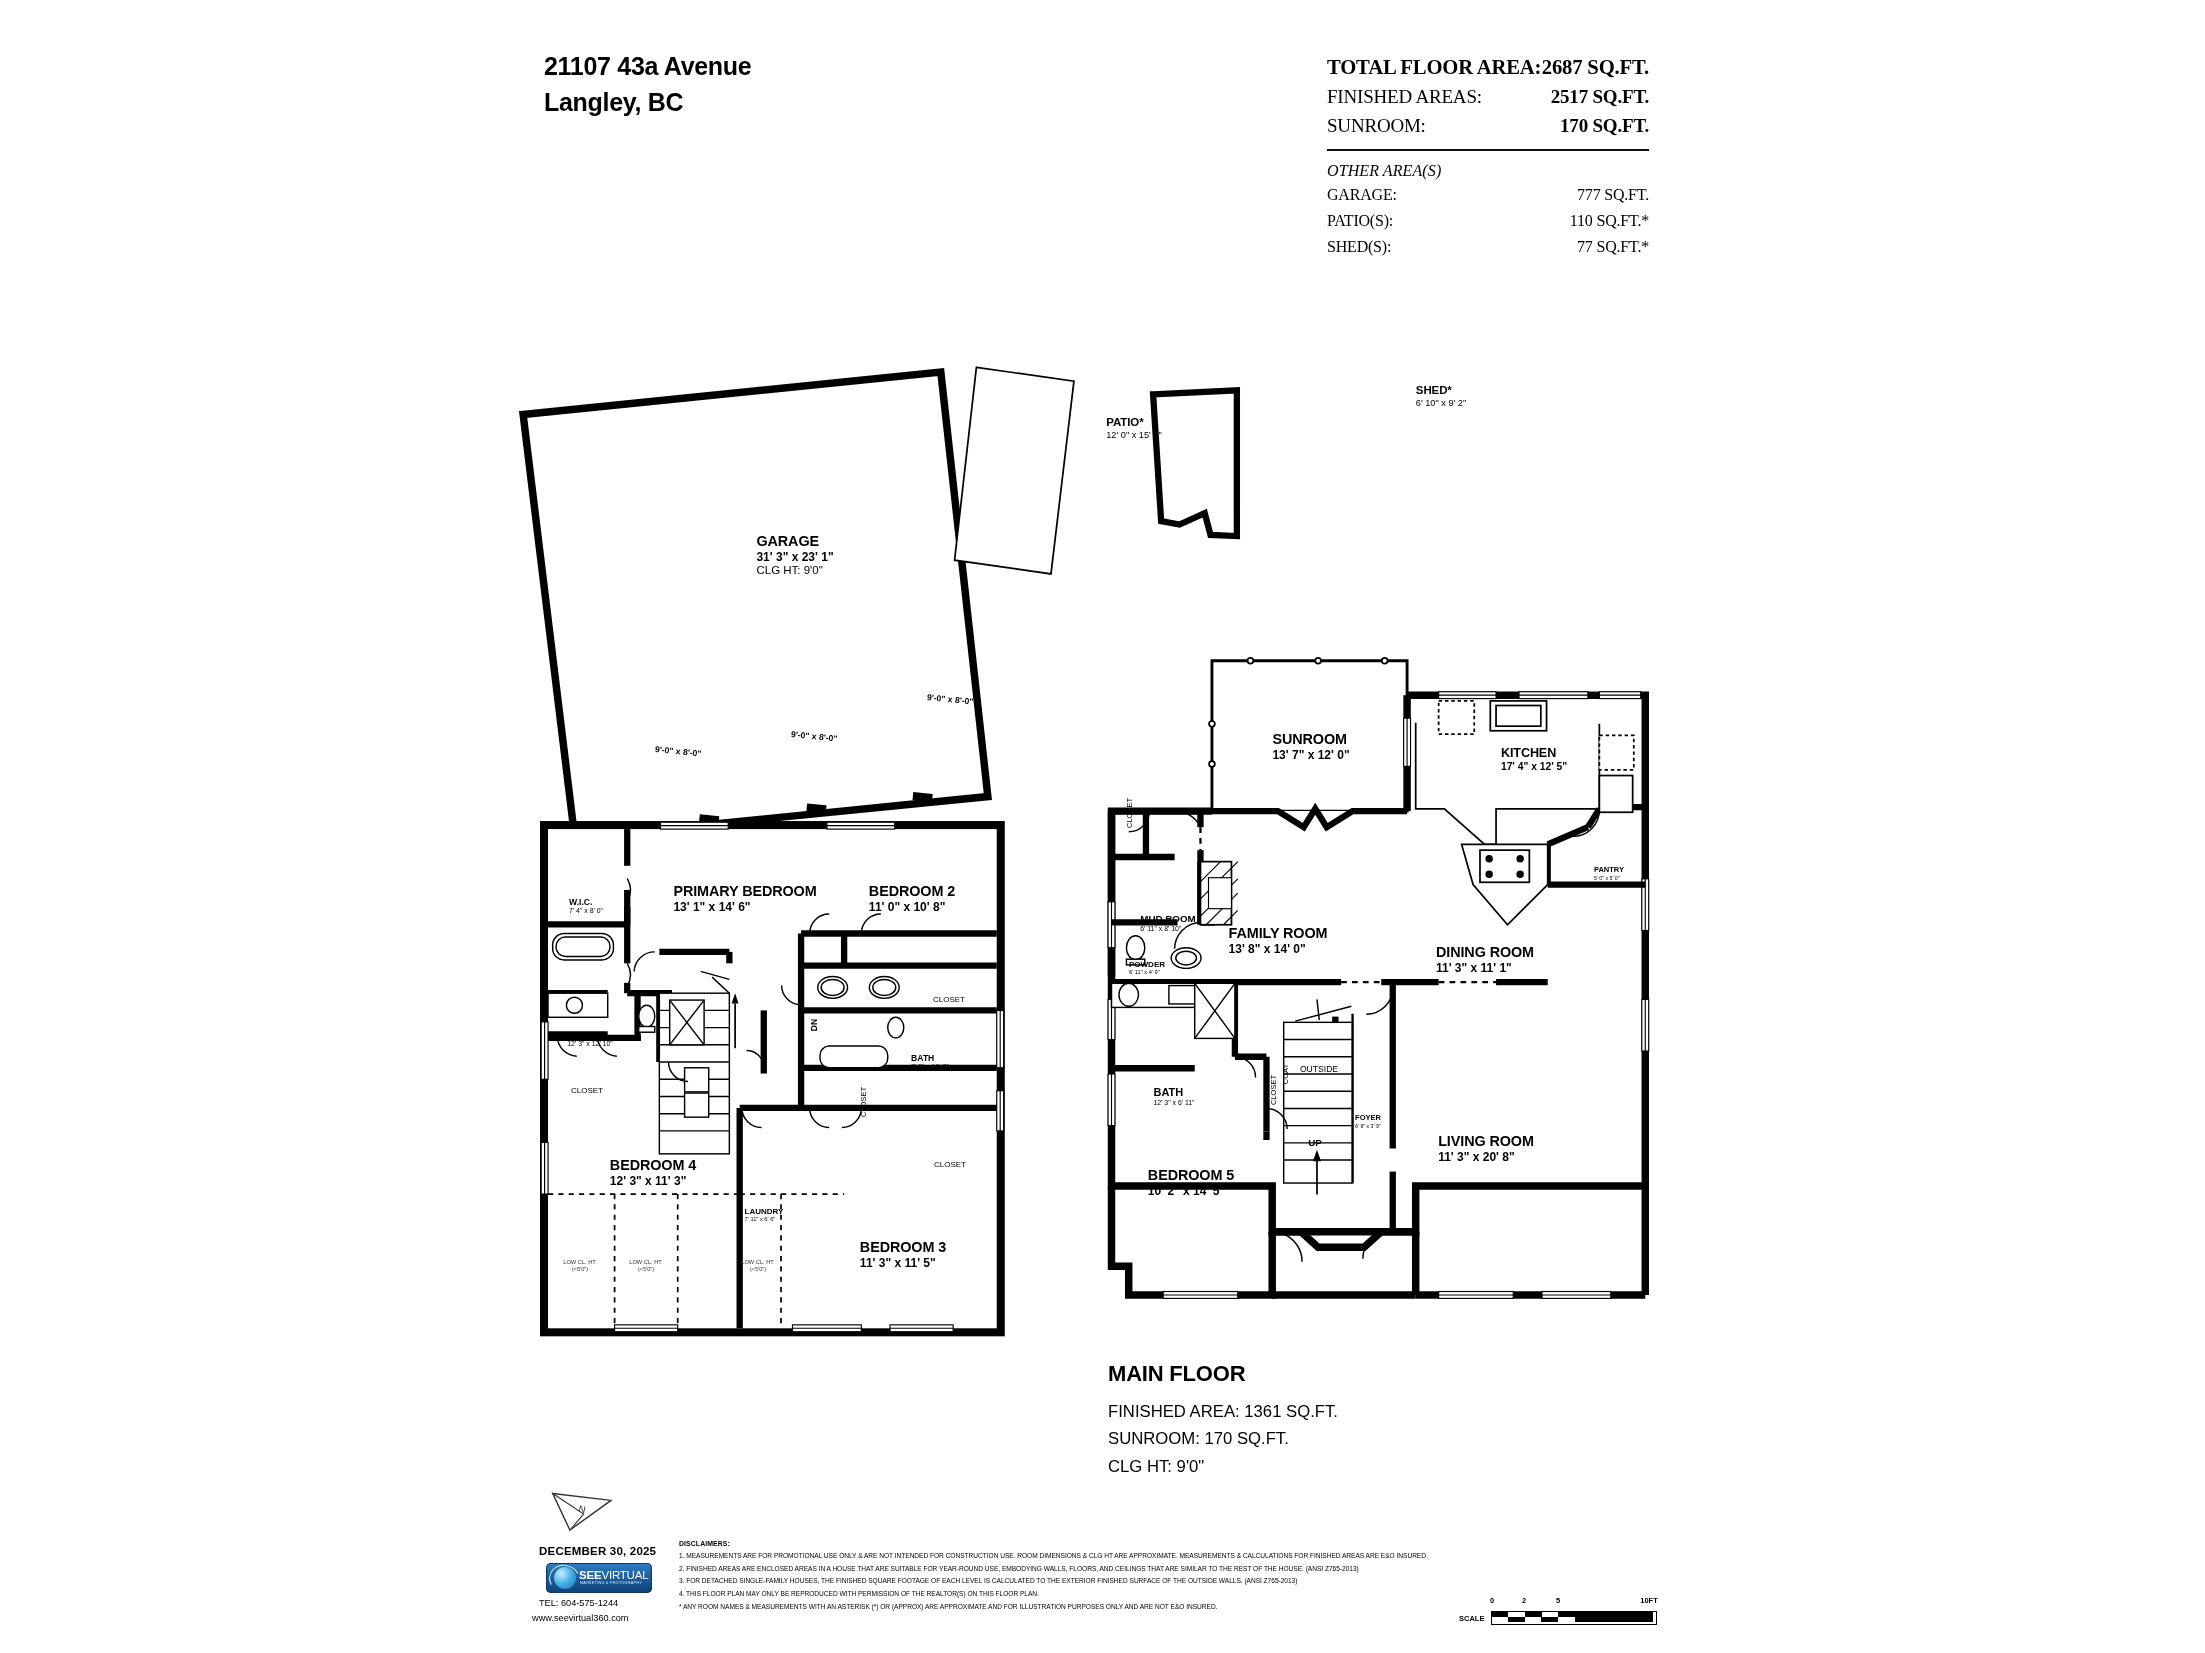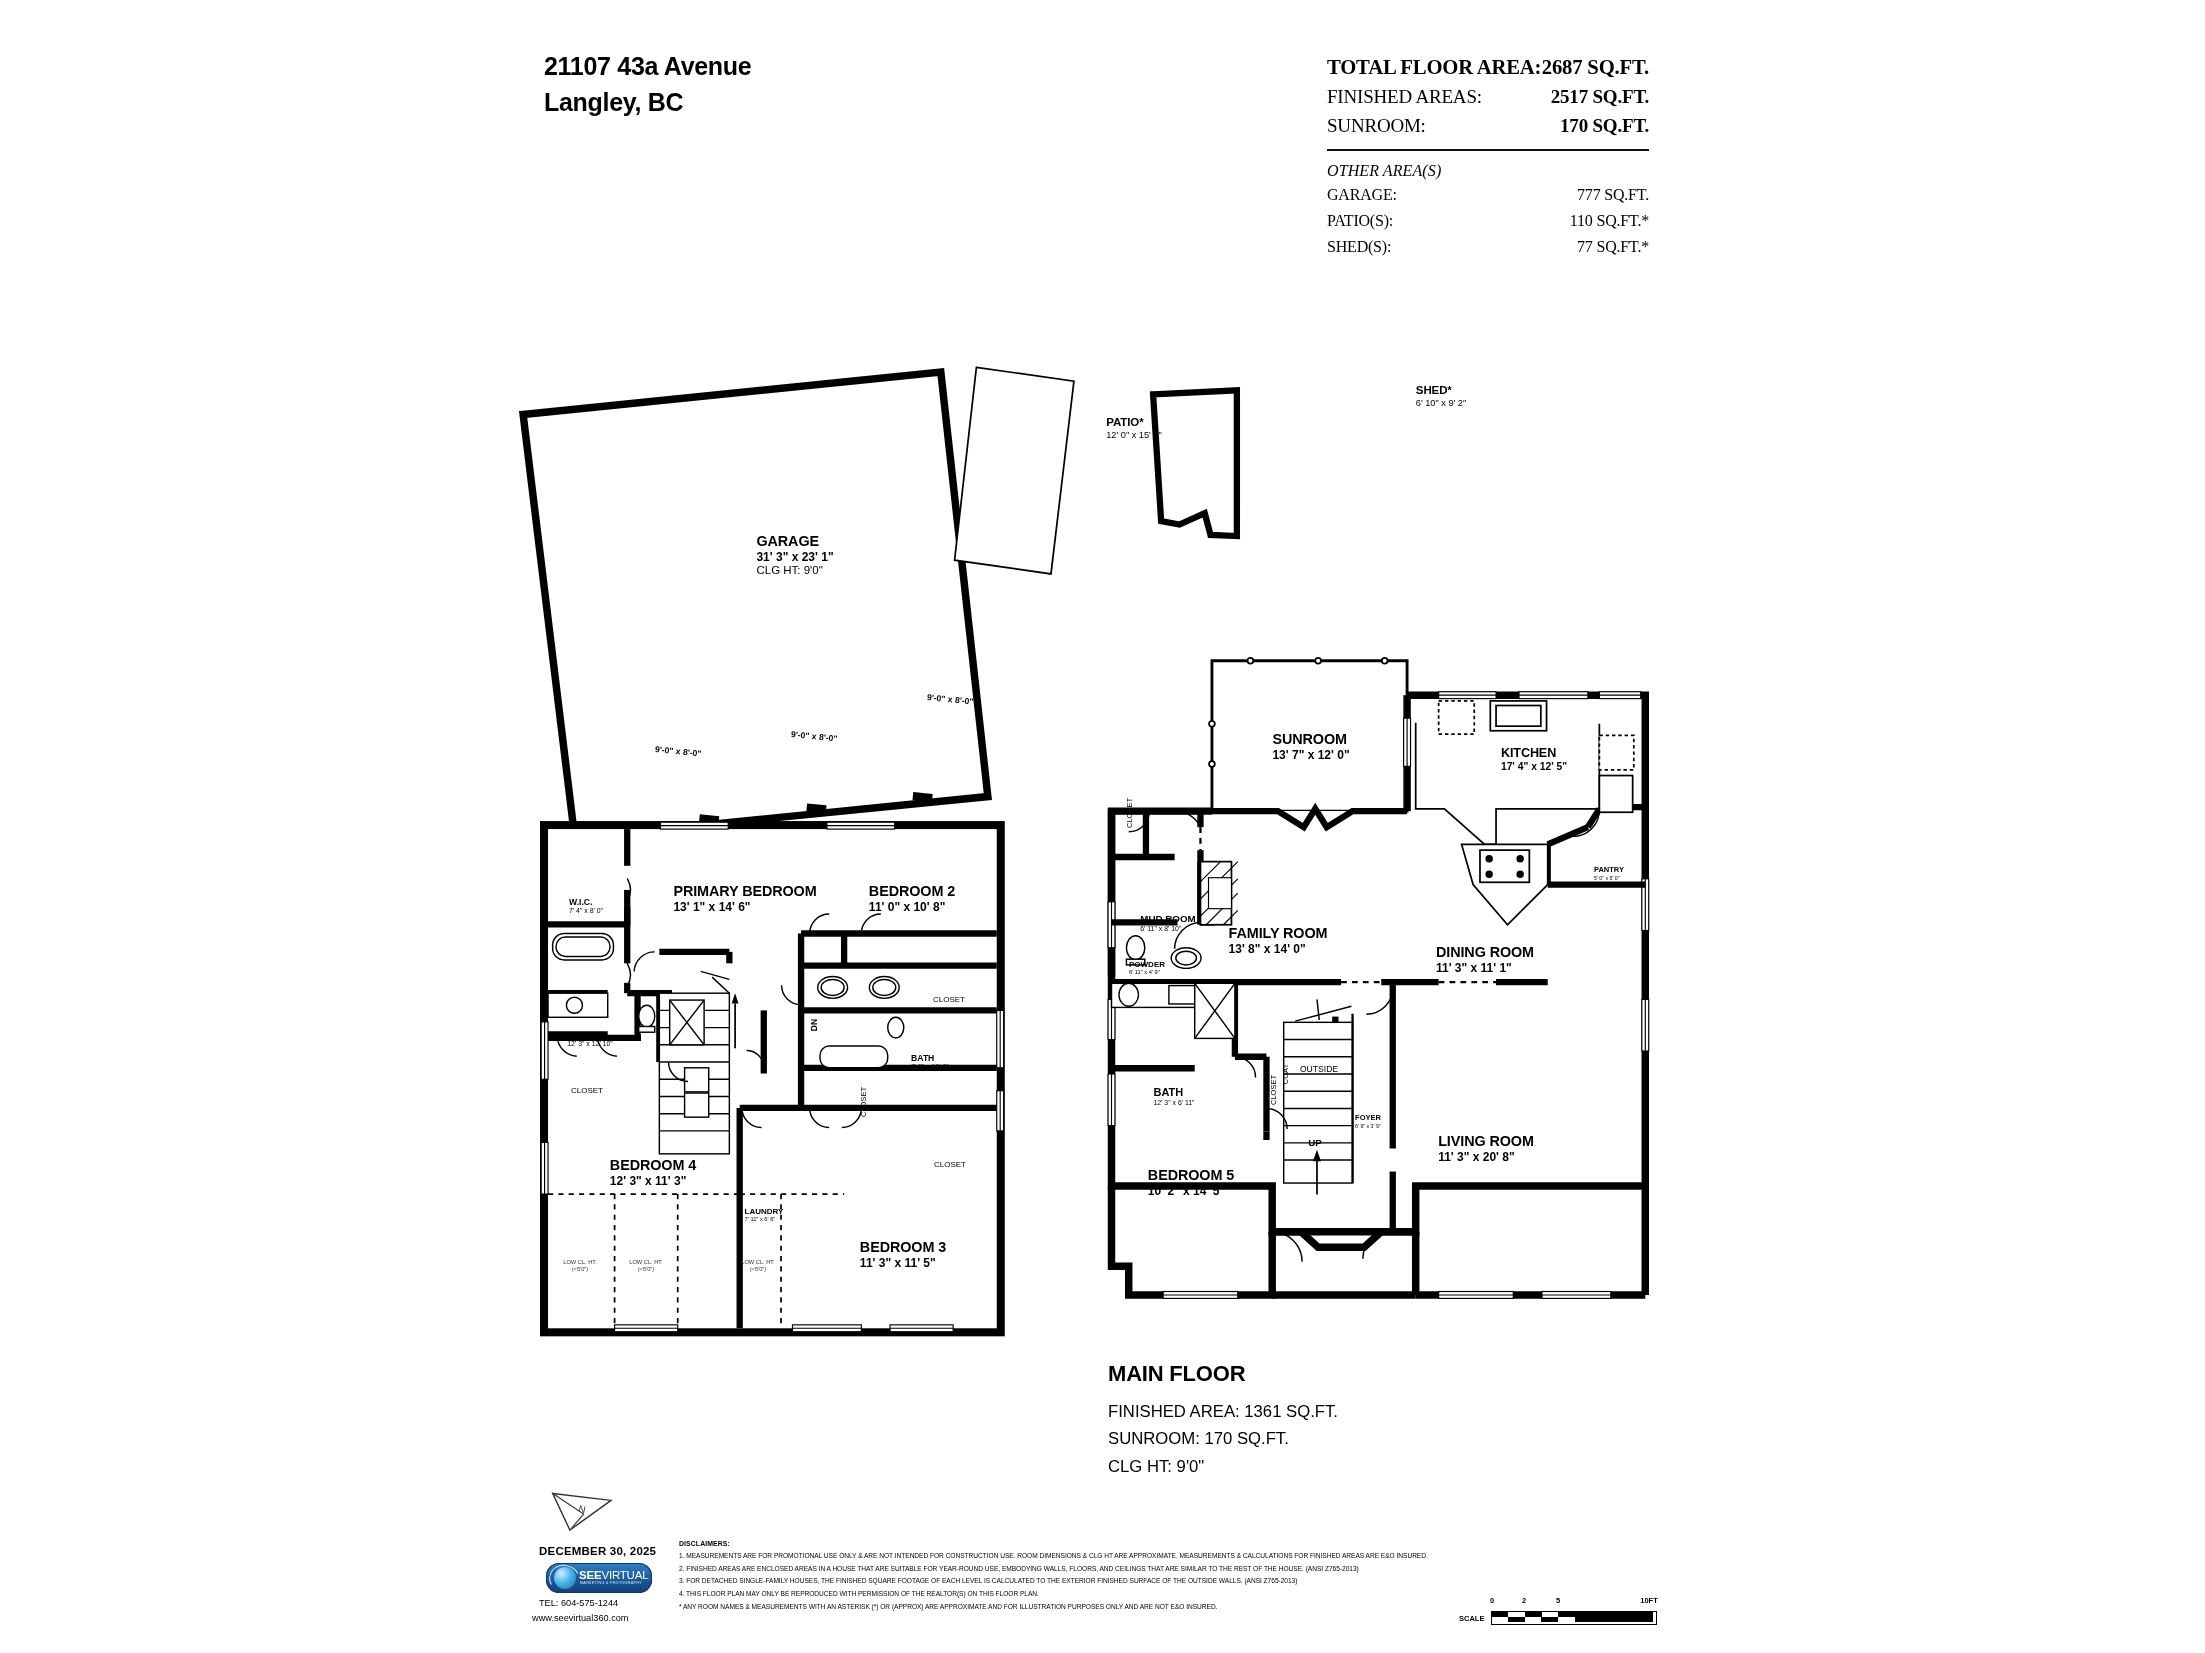--- a/index.html
+++ b/index.html
@@ -47,21 +47,21 @@
 
   
   .cap{position:absolute;white-space:nowrap;}
   .cap .t{font-size:22px;font-weight:bold;letter-spacing:-0.2px;}
   .cap .s{font-size:16.7px;margin-top:12.6px;line-height:1.45;}
 
   
   .northwrap{position:absolute;left:548px;top:1489px;width:69px;height:49px;}
   .datetxt{position:absolute;left:539px;top:1545px;font-size:11.5px;font-weight:bold;
            letter-spacing:0.2px;}
-  .logo{position:absolute;left:546px;top:1563px;width:106px;height:30px;border-radius:13px;
+  .logo{position:absolute;left:546px;top:1563px;width:106px;height:30px;border-radius:5px;
         background:linear-gradient(180deg,#2e7fc4 0%,#1b5f9e 48%,#123f75 100%);
         box-shadow:inset 0 0 0 1.1px #0e3a68;}
   .logo .sphere{position:absolute;left:7.5px;top:4px;width:22px;height:22px;border-radius:50%;
         background:radial-gradient(circle at 33% 30%,#cfeeff 0%,#49b5ea 45%,#1c6fae 100%);}
   .logo .swoop{position:absolute;left:3.4px;top:1.7px;width:29px;height:26.4px;
         border:1.7px solid #eaf6ff;border-radius:50%;border-right-color:transparent;
         border-bottom-color:transparent;transform:rotate(18deg);opacity:.92;}
   .logo .wordmark{position:absolute;left:33px;top:5.7px;font-size:11.5px;font-weight:bold;
         letter-spacing:-0.2px;color:#fff;}
   .logo .wordmark .thin{font-weight:normal;}

